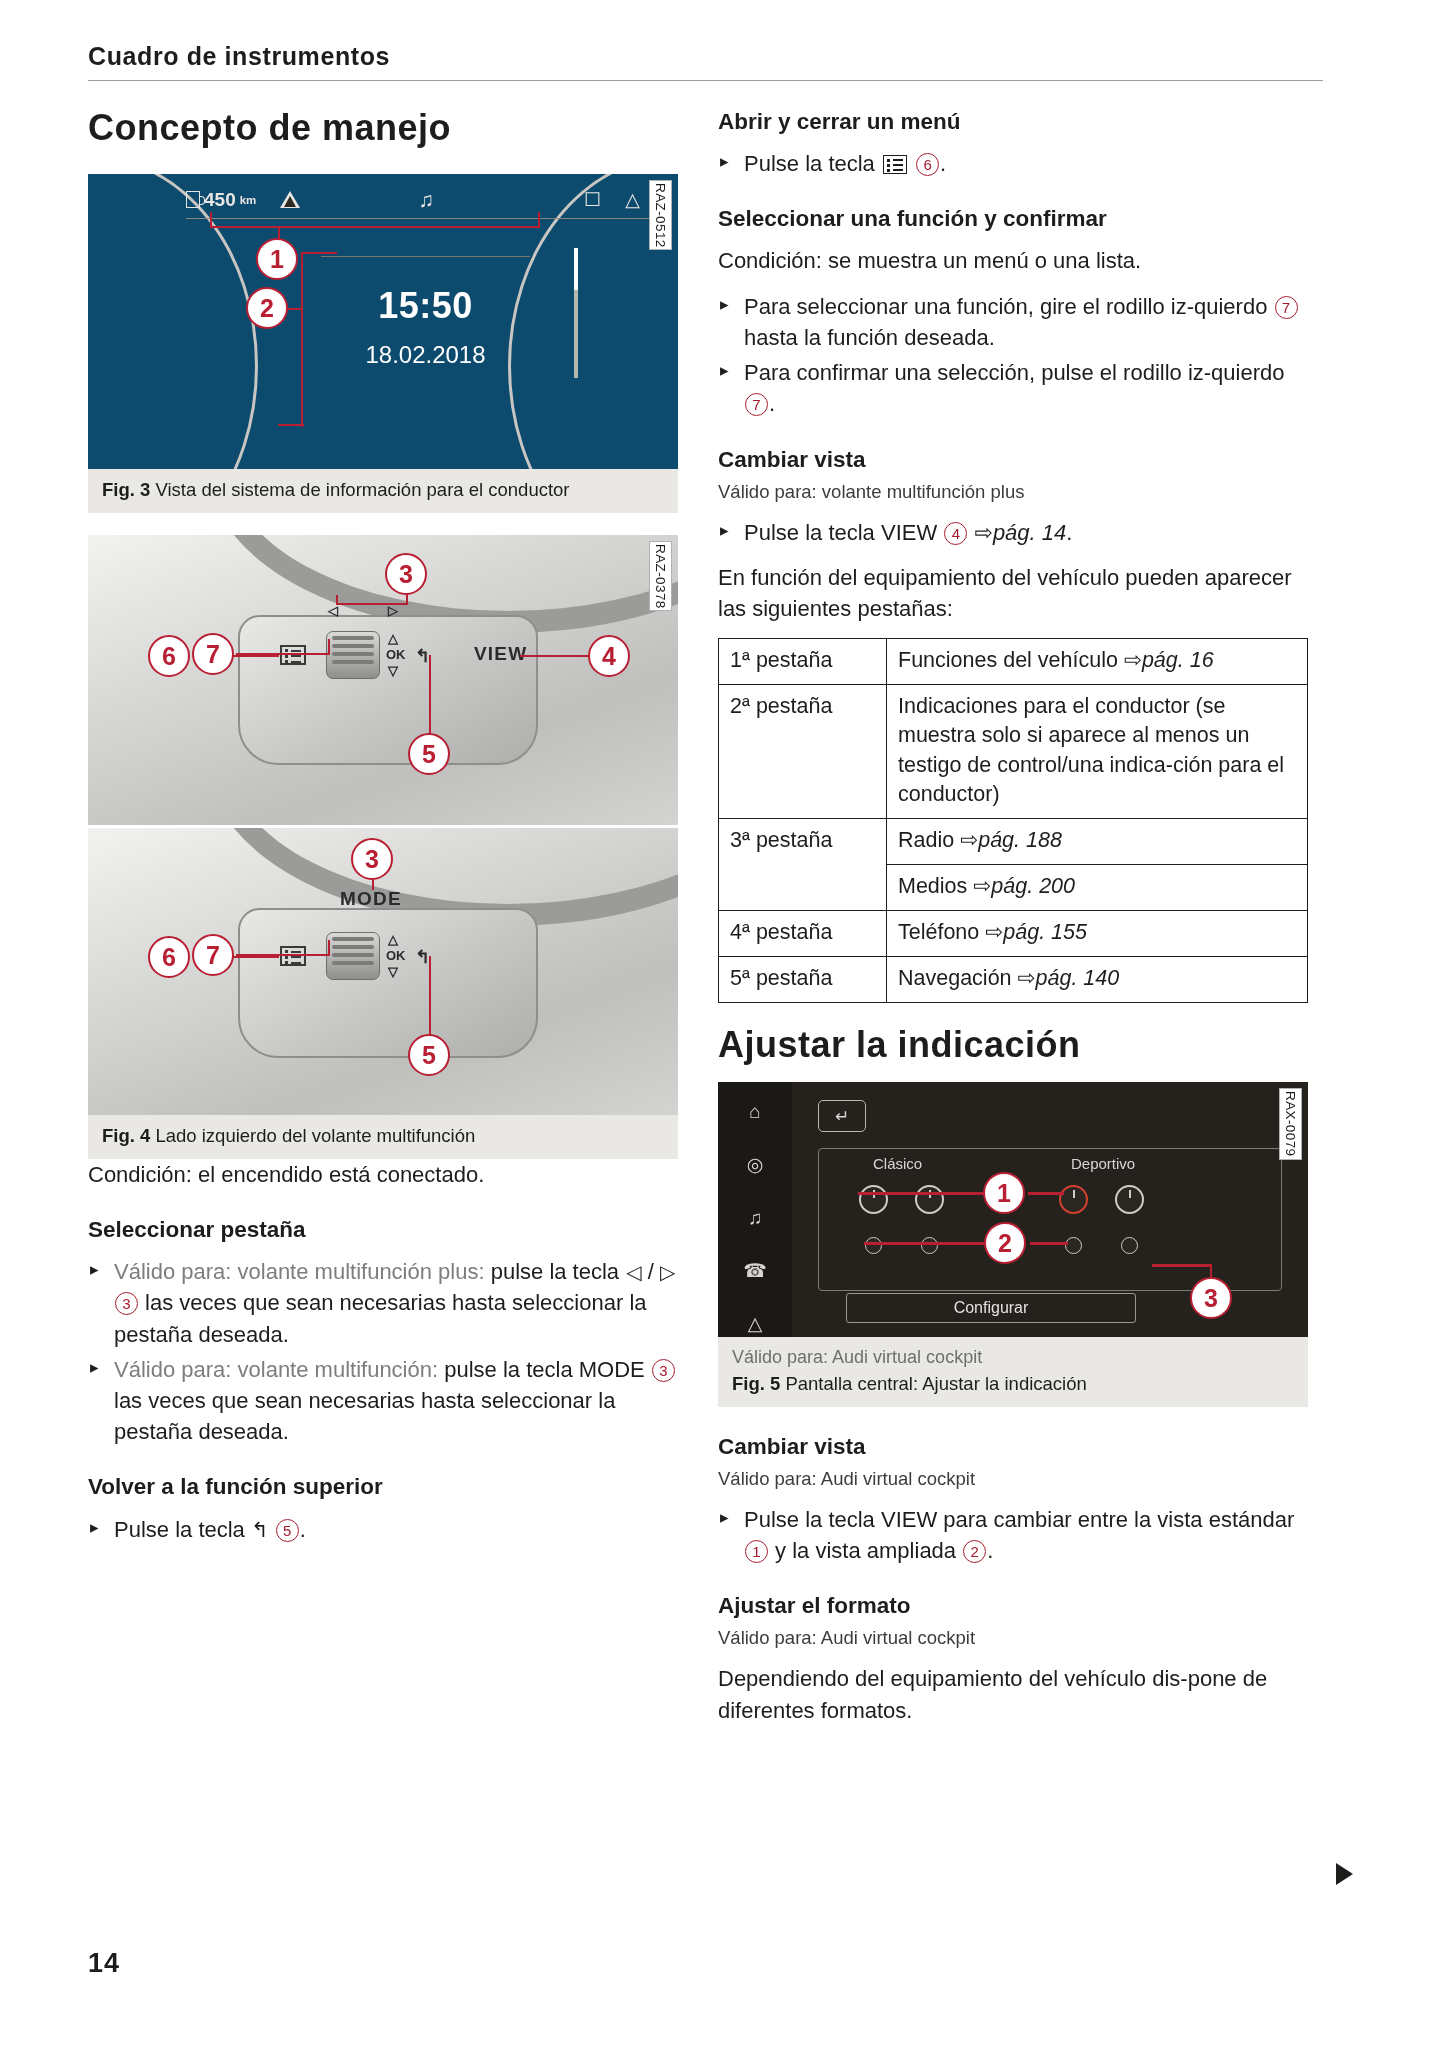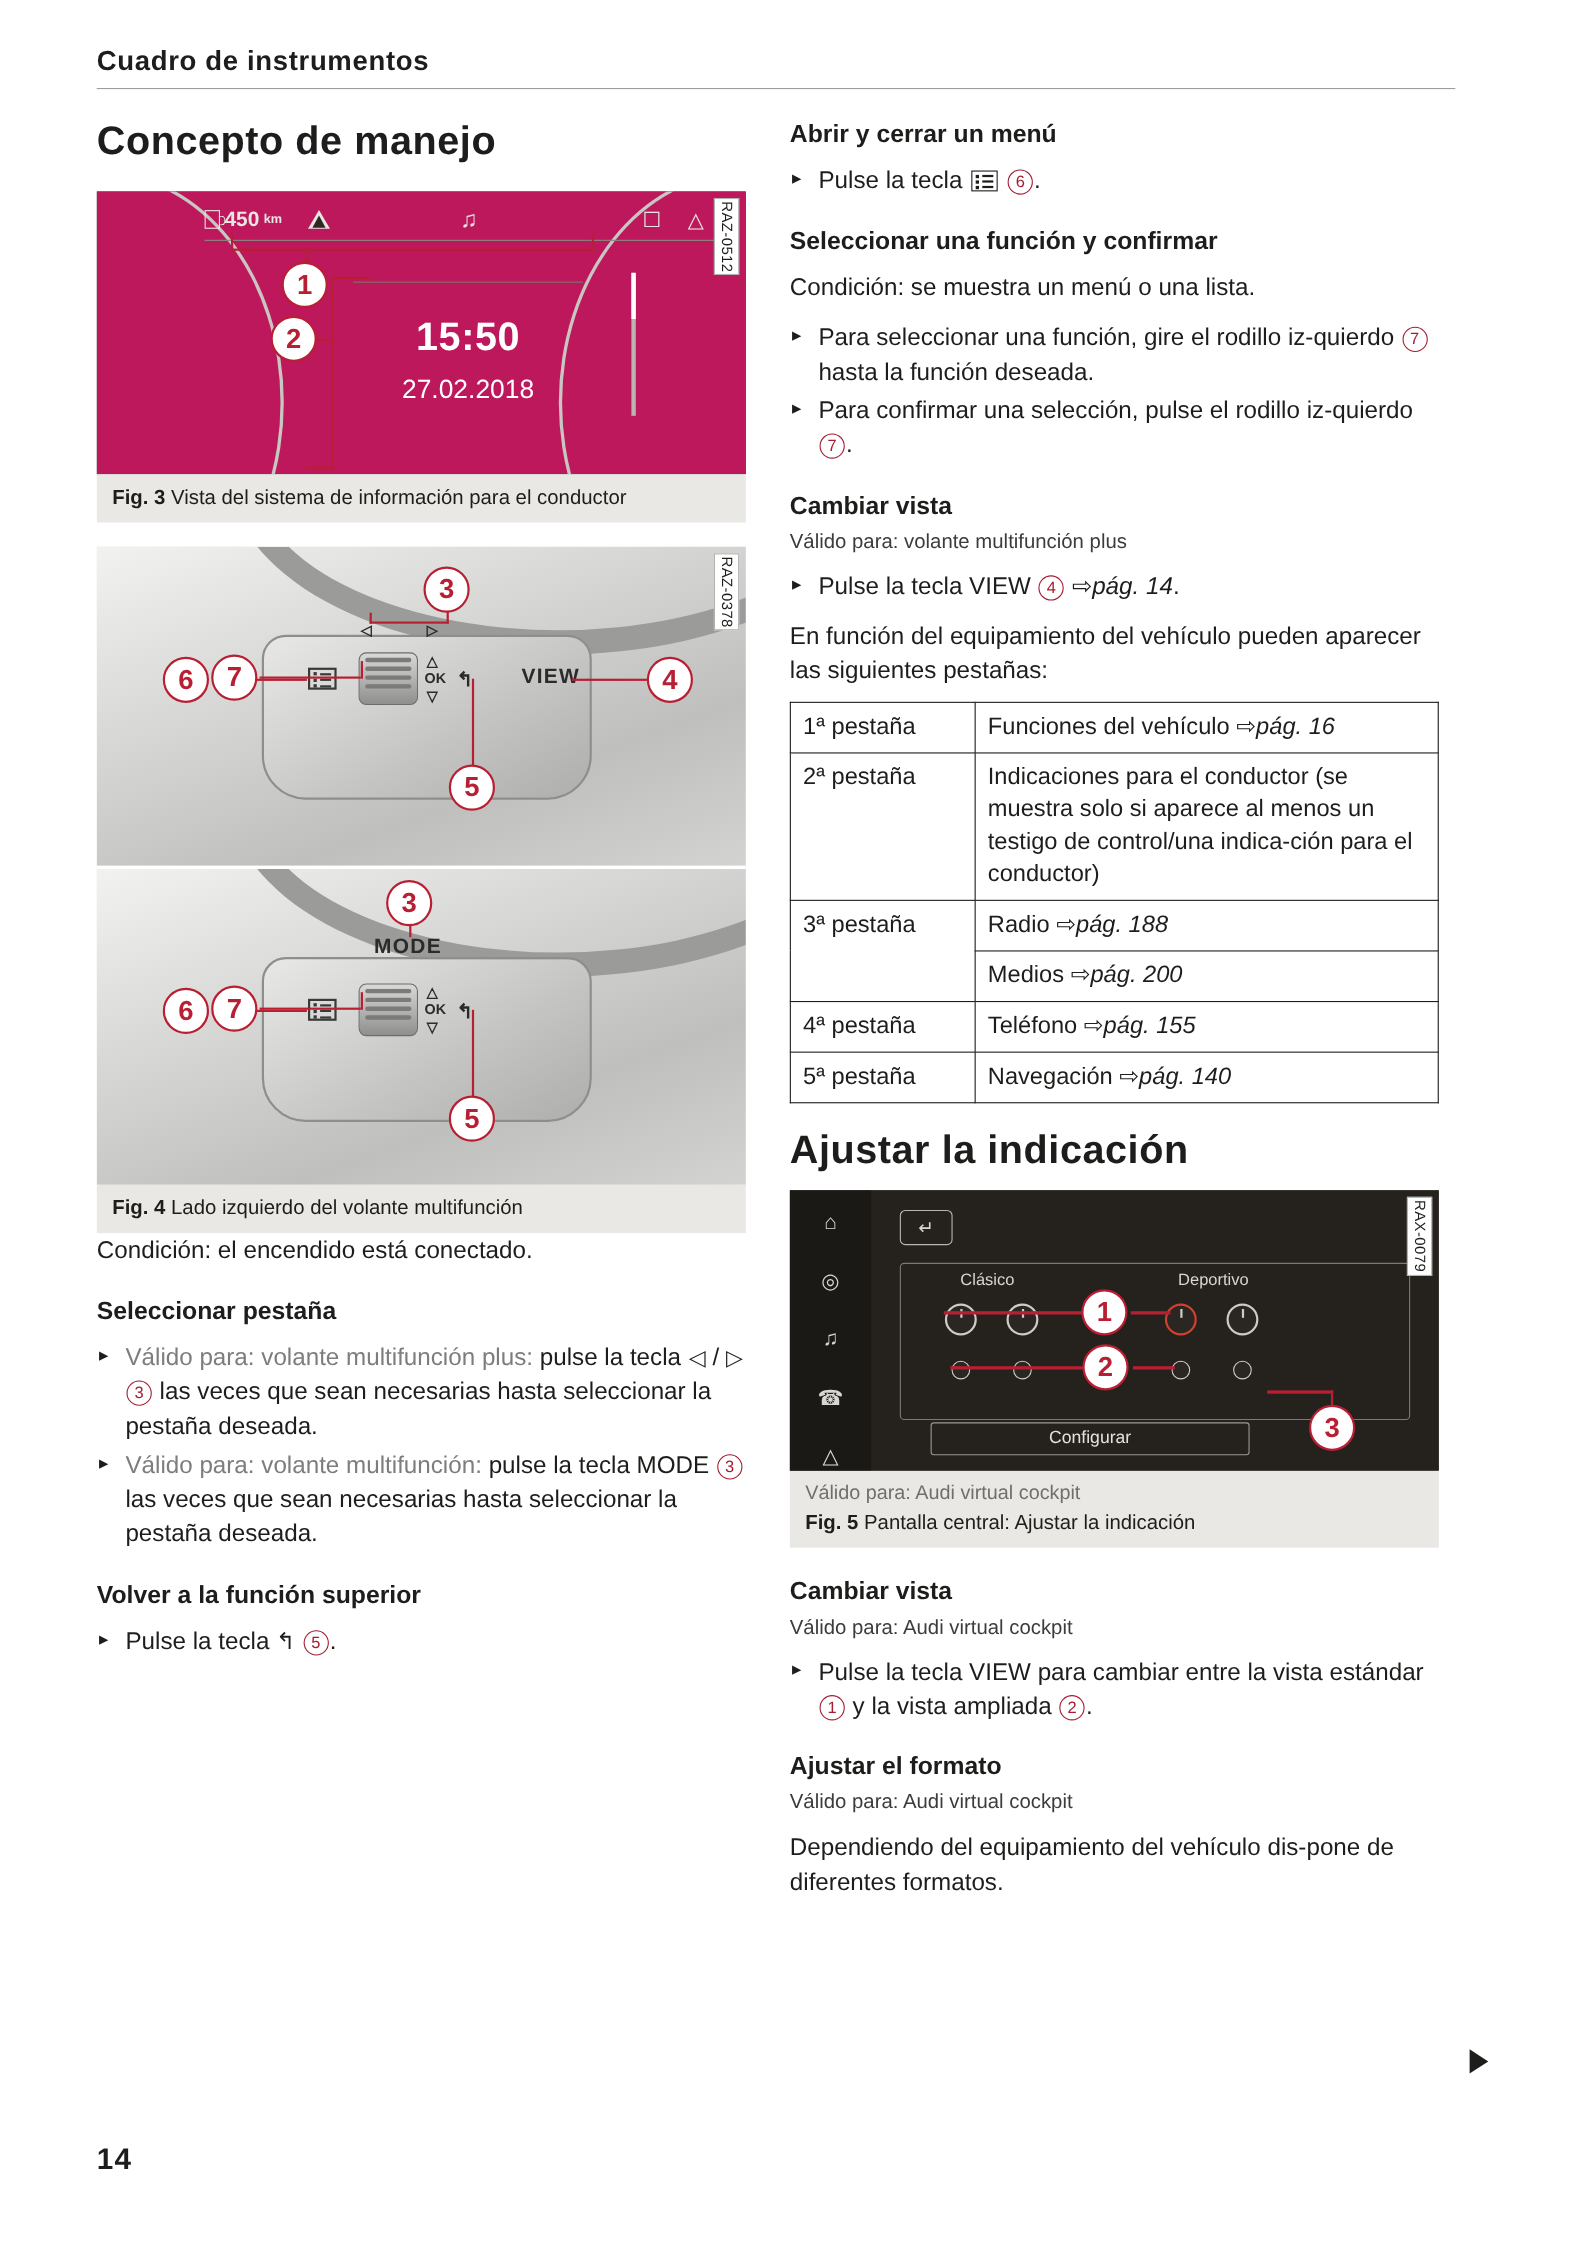--- a/index.html
+++ b/index.html
@@ -149,22 +149,22 @@
 
   .fig-img {
     position: relative;
     width: 590px;
     background: #2e2a23;
     overflow: hidden;
   }
 
   
   .dis {
-    height: 257px;
-    background: #be185d;
+    height: 295px;
+    background: #0c4a6e;
     position: relative;
   }
   .dis-arc {
     position: absolute;
     border: 3px solid #c8c6c2;
     border-radius: 50%;
     background: transparent;
   }
   .dis-arc.left {
     width: 330px; height: 420px;
@@ -447,21 +447,21 @@
             <span class="warn-tri" style="margin-left:24px;"></span>
             <span style="margin-left:118px;font-size:21px;">♫</span>
             <span style="margin-left:150px;font-size:19px;">☐</span>
             <span style="margin-left:24px;font-size:19px;">△</span>
           </div>
           <div class="dis-topline"></div>
 
           <div class="dis-center">
             <div class="dis-divider"></div>
             <div class="dis-time">15:50</div>
-            <div class="dis-date">27.02.2018</div>
+            <div class="dis-date">18.02.2018</div>
           </div>
           <div class="dis-vbar"></div>
           <div class="dis-vbar-hi"></div>
 
           <div class="lead" style="left:122px;top:52px;width:330px;height:2.4px;"></div>
           <div class="lead" style="left:122px;top:38px;width:2.4px;height:16px;"></div>
           <div class="lead" style="left:450px;top:38px;width:2.4px;height:16px;"></div>
           <div class="lead" style="left:190px;top:52px;width:2.4px;height:34px;"></div>
           <div class="lead" style="left:213px;top:78px;width:2.4px;height:175px;"></div>
           <div class="lead" style="left:213px;top:78px;width:36px;height:2.4px;"></div>

